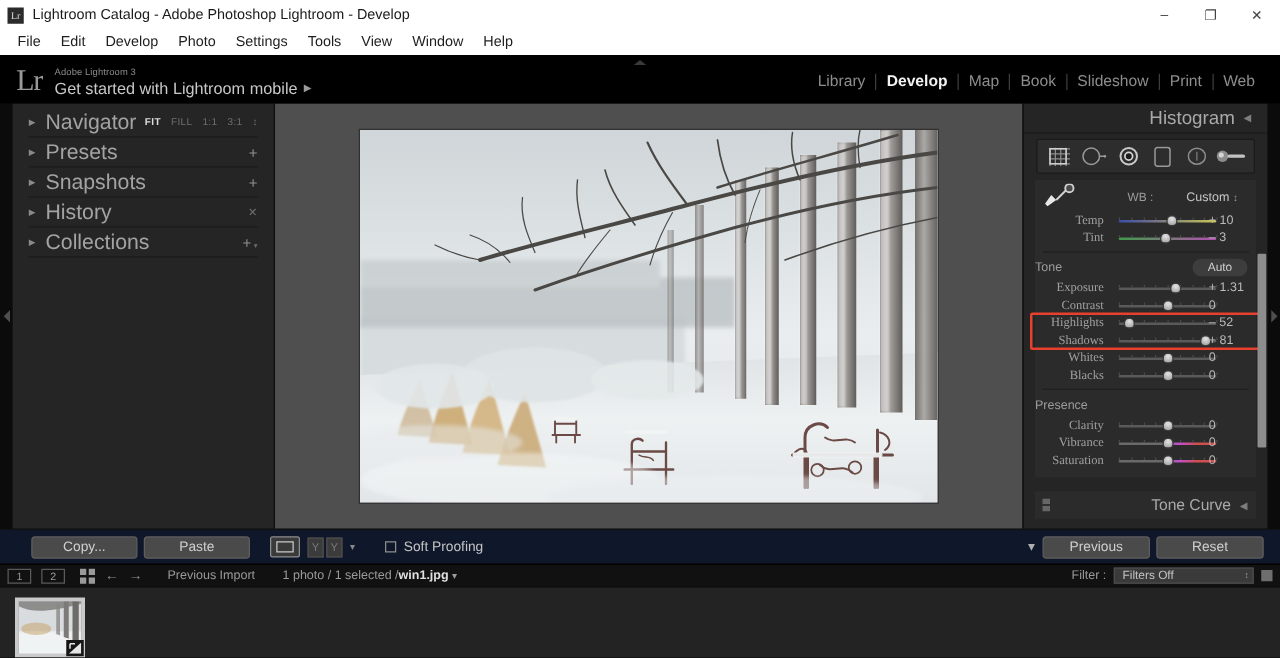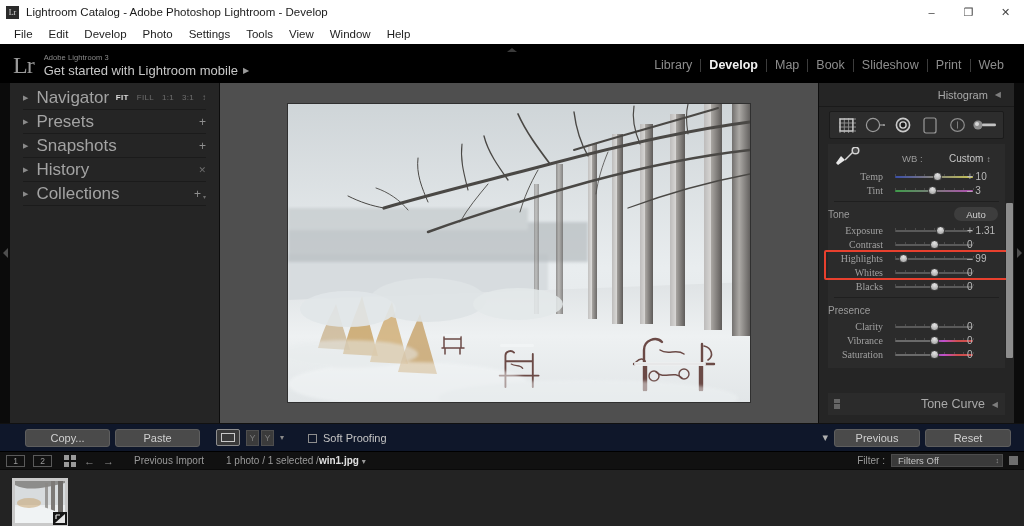--- a/index.html
+++ b/index.html
@@ -52,21 +52,21 @@
   .edge-arrow i.r { width:0;height:0;border-top:5px solid transparent;border-bottom:5px solid transparent;border-left:5px solid #4e4e4e; }
 
   
   .stage { flex:1; background:#4f4f4f; display:flex; align-items:center; justify-content:center; position:relative; }
   .photo-wrap { width:462px; height:298px; box-shadow:0 0 0 1px #303030; position:relative; overflow:hidden; background:#cfd4d6; }
   .photo { position:absolute; inset:0; }
 
   
   .rightpanel { width:196px; background:#252525; border-left:1px solid #0d0d0d; position:relative; }
   .rp-header { height:24px; display:flex; align-items:center; justify-content:flex-end; padding-right:13px; border-bottom:1px solid #1a1a1a;}
-  .rp-header .t { font-size:11px; color:#a9a9a9; margin-right:7px;text-align:right; }
+  .rp-header .t { font-size:15px; color:#a9a9a9; margin-right:7px;text-align:right; }
   .rp-header .tri { color:#7d7d7d; font-size:8px; }
 
   .toolstrip { margin:4px 10px 0 10px; height:28px; background:#2d2d2d; border:1px solid #1b1b1b; border-radius:2px; display:flex; align-items:center; justify-content:space-around; padding:0 4px;}
   .tool { width:24px; height:20px; display:flex; align-items:center; justify-content:center; }
 
   .basic-block { margin:5px 9px 0 9px; background:#2b2b2b; padding:5px 0 7px 0; }
   .wbrow { height:18px; display:flex; align-items:center; position:relative; }
   .eyedrop { position:absolute; left:4px; top:-2px; }
   .wb-lbl { position:absolute; left:74px; font-size:9.5px; color:#9b9b9b; }
   .wb-val { position:absolute; left:121px; font-size:10px; color:#c6c6c6; }
@@ -505,21 +505,39 @@
               <span style="position: absolute; top: 2px; width: 1px; height: 2px; background: rgb(74, 74, 74); left: 12.5%;"></span>
               <span style="position: absolute; top: 2px; width: 1px; height: 2px; background: rgb(74, 74, 74); left: 25%;"></span>
               <span style="position: absolute; top: 2px; width: 1px; height: 2px; background: rgb(74, 74, 74); left: 37.5%;"></span>
               <span style="position: absolute; top: 2px; width: 1px; height: 2px; background: rgb(74, 74, 74); left: 50%;"></span>
               <span style="position: absolute; top: 2px; width: 1px; height: 2px; background: rgb(74, 74, 74); left: 62.5%;"></span>
               <span style="position: absolute; top: 2px; width: 1px; height: 2px; background: rgb(74, 74, 74); left: 75%;"></span>
               <span style="position: absolute; top: 2px; width: 1px; height: 2px; background: rgb(74, 74, 74); left: 87.5%;"></span>
               <span style="position: absolute; top: 2px; width: 1px; height: 2px; background: rgb(74, 74, 74); left: 100%;"></span>
               <span style="position: absolute; top: 0px; width: 9px; height: 9px; margin-left: -4.5px; left: 11%; background: radial-gradient(circle at 50% 30%, rgb(228, 228, 228), rgb(154, 154, 154)); border-radius: 50% 50% 45% 45%; border: 1px solid rgb(58, 58, 58);"></span>
             </span>
-            <span class="val">– 99</span>
+            <span class="val">– 52</span>
+          </div>
+          <div class="srow">
+            <span class="name">Shadows</span>
+            <span class="track" style="position: absolute;">
+              <span style="position: absolute; left: 0px; right: 0px; top: 4px; height: 2px; background: rgb(90, 90, 90); border-radius: 1px;"></span>
+              <span style="position: absolute; top: 2px; width: 1px; height: 2px; background: rgb(74, 74, 74); left: 0%;"></span>
+              <span style="position: absolute; top: 2px; width: 1px; height: 2px; background: rgb(74, 74, 74); left: 12.5%;"></span>
+              <span style="position: absolute; top: 2px; width: 1px; height: 2px; background: rgb(74, 74, 74); left: 25%;"></span>
+              <span style="position: absolute; top: 2px; width: 1px; height: 2px; background: rgb(74, 74, 74); left: 37.5%;"></span>
+              <span style="position: absolute; top: 2px; width: 1px; height: 2px; background: rgb(74, 74, 74); left: 50%;"></span>
+              <span style="position: absolute; top: 2px; width: 1px; height: 2px; background: rgb(74, 74, 74); left: 62.5%;"></span>
+              <span style="position: absolute; top: 2px; width: 1px; height: 2px; background: rgb(74, 74, 74); left: 75%;"></span>
+              <span style="position: absolute; top: 2px; width: 1px; height: 2px; background: rgb(74, 74, 74); left: 87.5%;"></span>
+              <span style="position: absolute; top: 2px; width: 1px; height: 2px; background: rgb(74, 74, 74); left: 100%;"></span>
+              <span style="position: absolute; top: 0px; width: 9px; height: 9px; margin-left: -4.5px; left: 89%; background: radial-gradient(circle at 50% 30%, rgb(228, 228, 228), rgb(154, 154, 154)); border-radius: 50% 50% 45% 45%; border: 1px solid rgb(58, 58, 58);"></span>
+            </span>
+            <span class="val">+ 81</span>
+            <span style="position: absolute; right: 2px; top: 1px; width: 44px; height: 12px; background: rgb(68, 68, 68); border-radius: 1px; z-index: -1;"></span>
           </div>
           <div class="srow">
             <span class="name">Whites</span>
             <span class="track" style="position: absolute;">
               <span style="position: absolute; left: 0px; right: 0px; top: 4px; height: 2px; background: rgb(90, 90, 90); border-radius: 1px;"></span>
               <span style="position: absolute; top: 2px; width: 1px; height: 2px; background: rgb(74, 74, 74); left: 0%;"></span>
               <span style="position: absolute; top: 2px; width: 1px; height: 2px; background: rgb(74, 74, 74); left: 12.5%;"></span>
               <span style="position: absolute; top: 2px; width: 1px; height: 2px; background: rgb(74, 74, 74); left: 25%;"></span>
               <span style="position: absolute; top: 2px; width: 1px; height: 2px; background: rgb(74, 74, 74); left: 37.5%;"></span>
               <span style="position: absolute; top: 2px; width: 1px; height: 2px; background: rgb(74, 74, 74); left: 50%;"></span>

